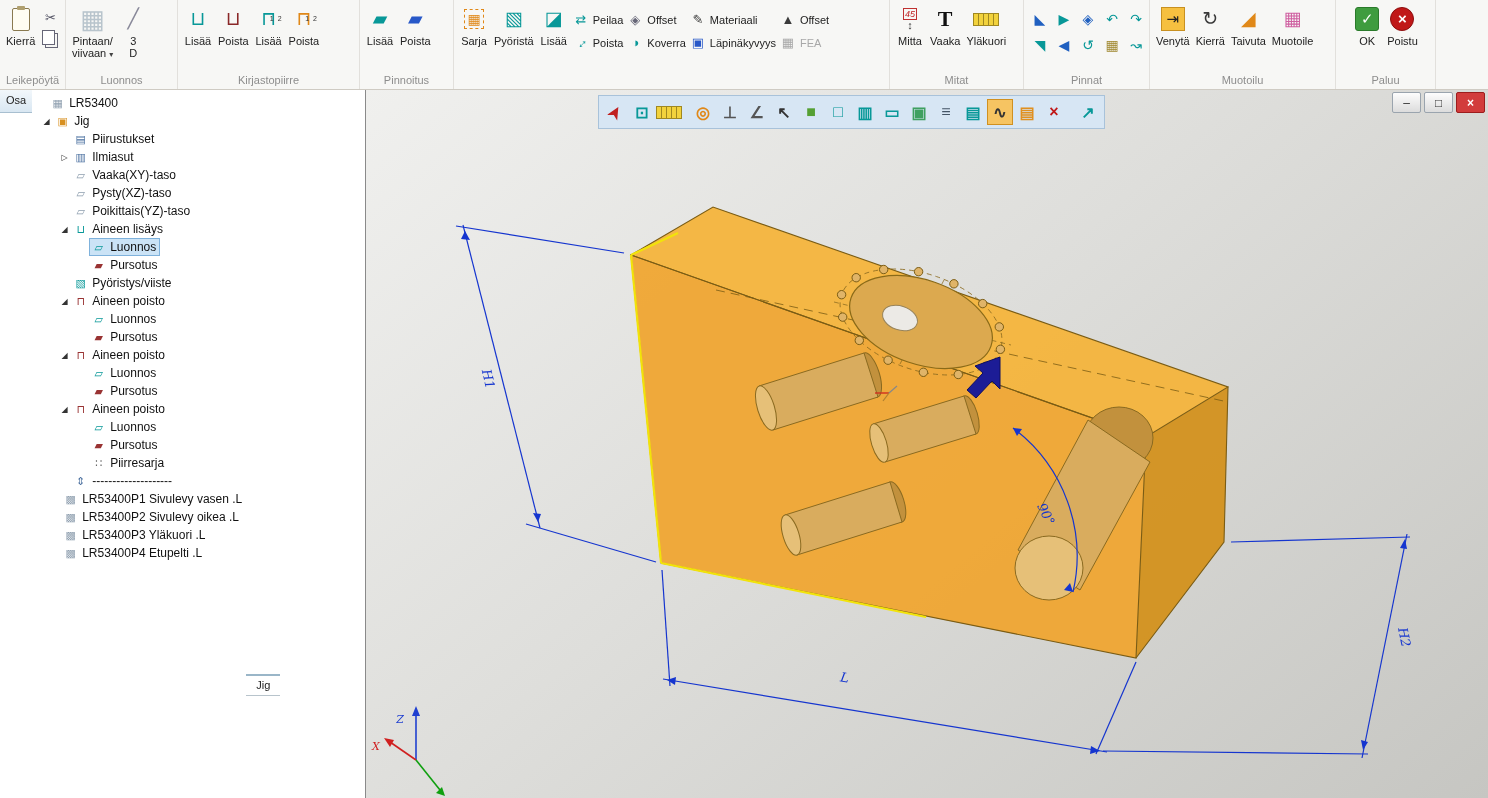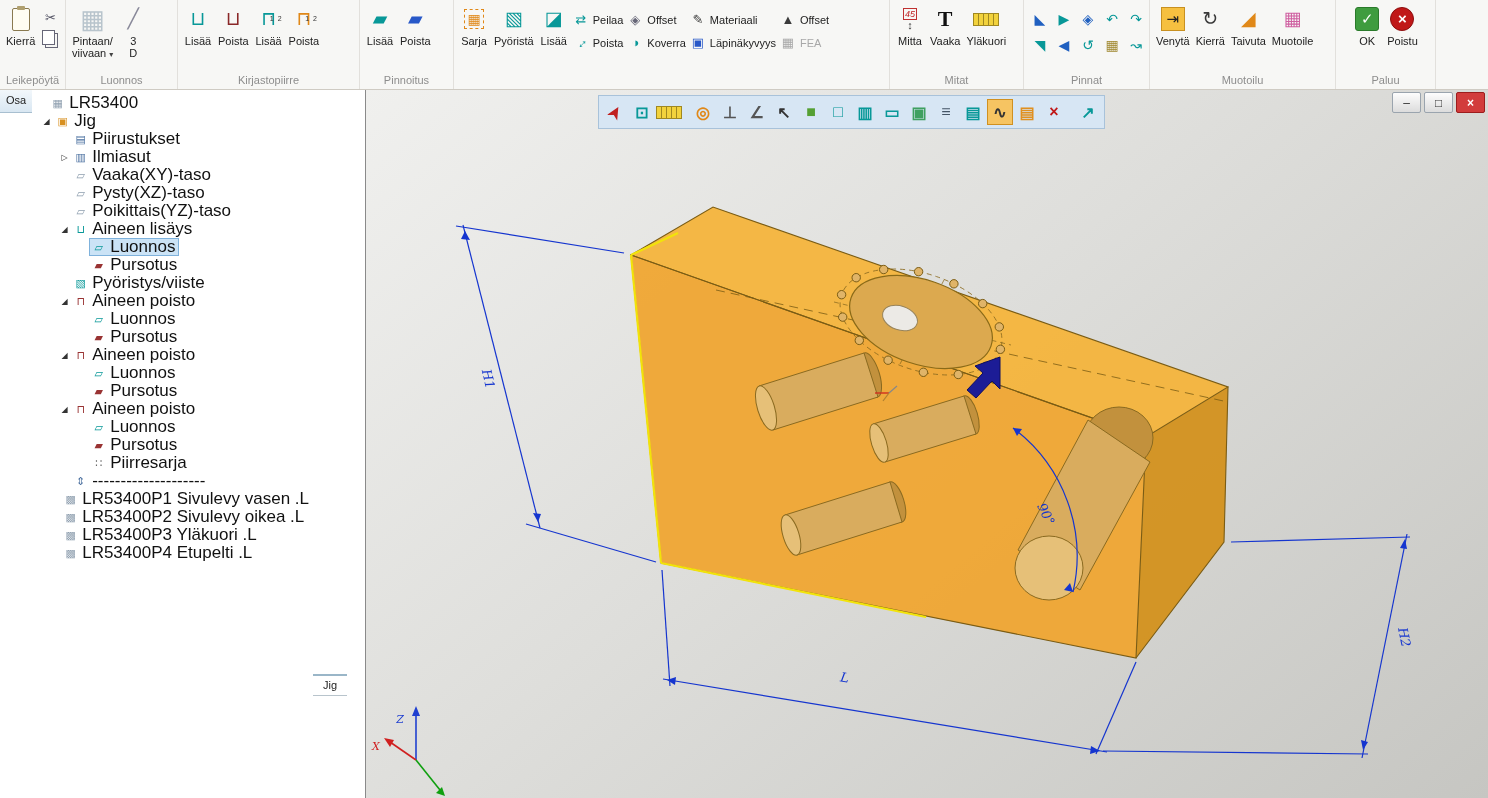--- a/index.html
+++ b/index.html
@@ -42,21 +42,21 @@
 
   
   .left-panel{position:absolute;left:0;top:90px;width:366px;height:708px;background:#fff;border-right:1px solid #8a8a8a;box-sizing:border-box;display:flex;flex-direction:row;}
   .panel-title{height:18px;flex:0 0 18px;background:linear-gradient(#f2f7fb,#d9e7f2);border-bottom:1px solid #a8bfd0;font-size:11px;color:#222;padding:2px 6px;box-sizing:content-box;line-height:16px;}
   .tree{padding-top:4px;overflow:hidden;}
   .tree-row{height:18px;display:flex;align-items:center;white-space:nowrap;}
   .tree-arrow{flex:0 0 13px;width:13px;text-align:center;font-size:8px;color:#333;}
   .row-core{display:inline-flex;align-items:center;height:16px;padding:0 3px 0 1px;border:1px solid transparent;}
   .row-core.selected{background:#cbe3f6;border:1px solid #7fb2dc;}
   .tree-icon{width:15px;text-align:center;font-size:11px;margin-right:4px;}
-  .tree-label{font-size:17px;color:#111;}
+  .tree-label{font-size:12px;color:#111;}
   .level-0{padding-left:3px}.level-1{padding-left:8px}.level-2{padding-left:26px}.level-3{padding-left:44px}.level-4{padding-left:16px}
   .panel-footer{margin-top:auto;border-top:2px solid #9ab6c8;}
   .footer-row{height:20px;border-bottom:1px solid #b8c4cc;font-size:11px;color:#222;padding:3px 10px 0;box-sizing:border-box;}
   .footer-space{height:102px;background:#fff;}
 
   
   .viewport{position:absolute;left:366px;top:90px;width:1122px;height:708px;background:linear-gradient(140deg,#f0f0ee 0%,#dededb 45%,#c6c6c2 100%);overflow:hidden;}
   .viewport svg{position:absolute;left:0;top:0;}
   .vtoolbar{position:absolute;left:232px;top:5px;height:30px;background:#d7e6f4;border:1px solid #a8c2da;display:flex;align-items:center;padding:1px 3px;gap:1px;z-index:5;}
   .vtb-btn{width:26px;height:26px;display:flex;align-items:center;justify-content:center;font-size:16px;font-weight:600;}

